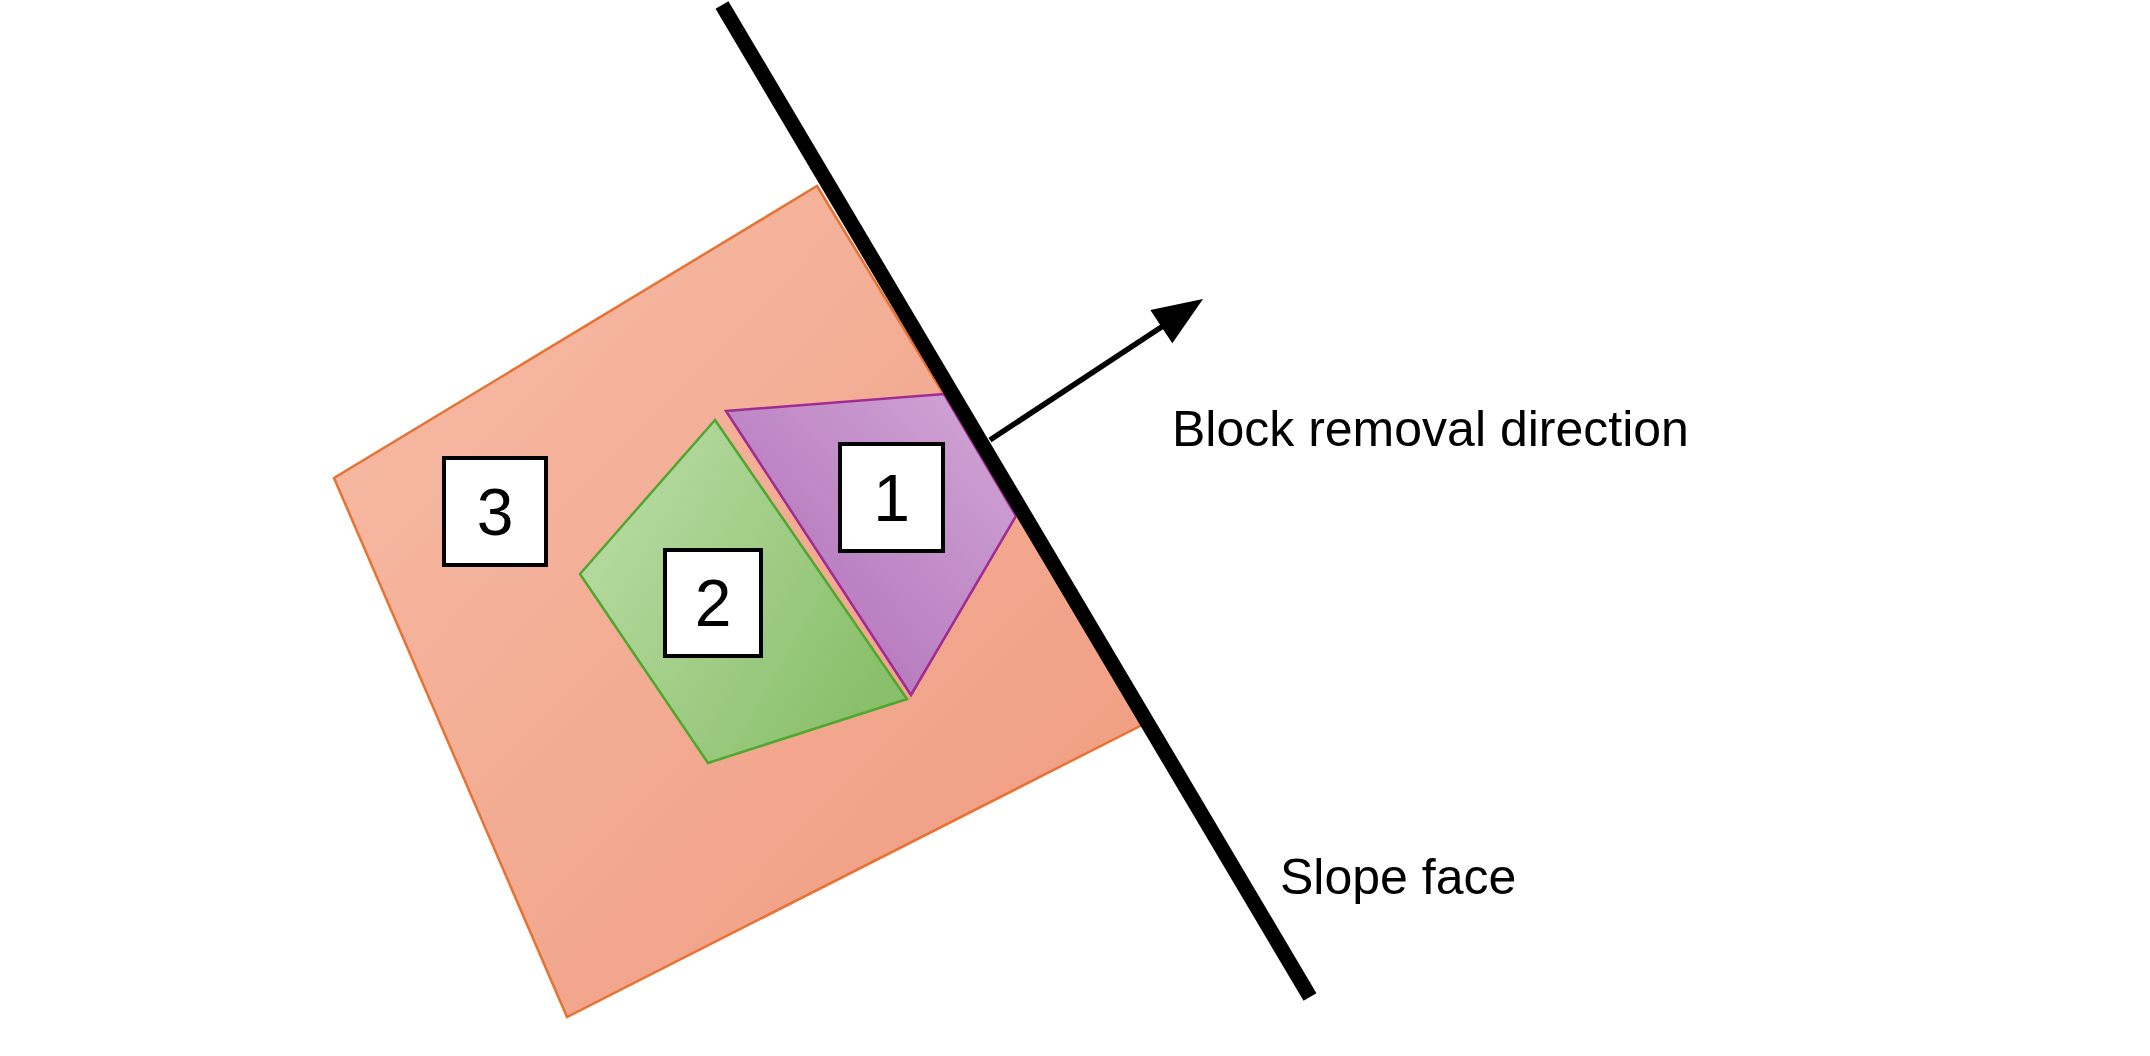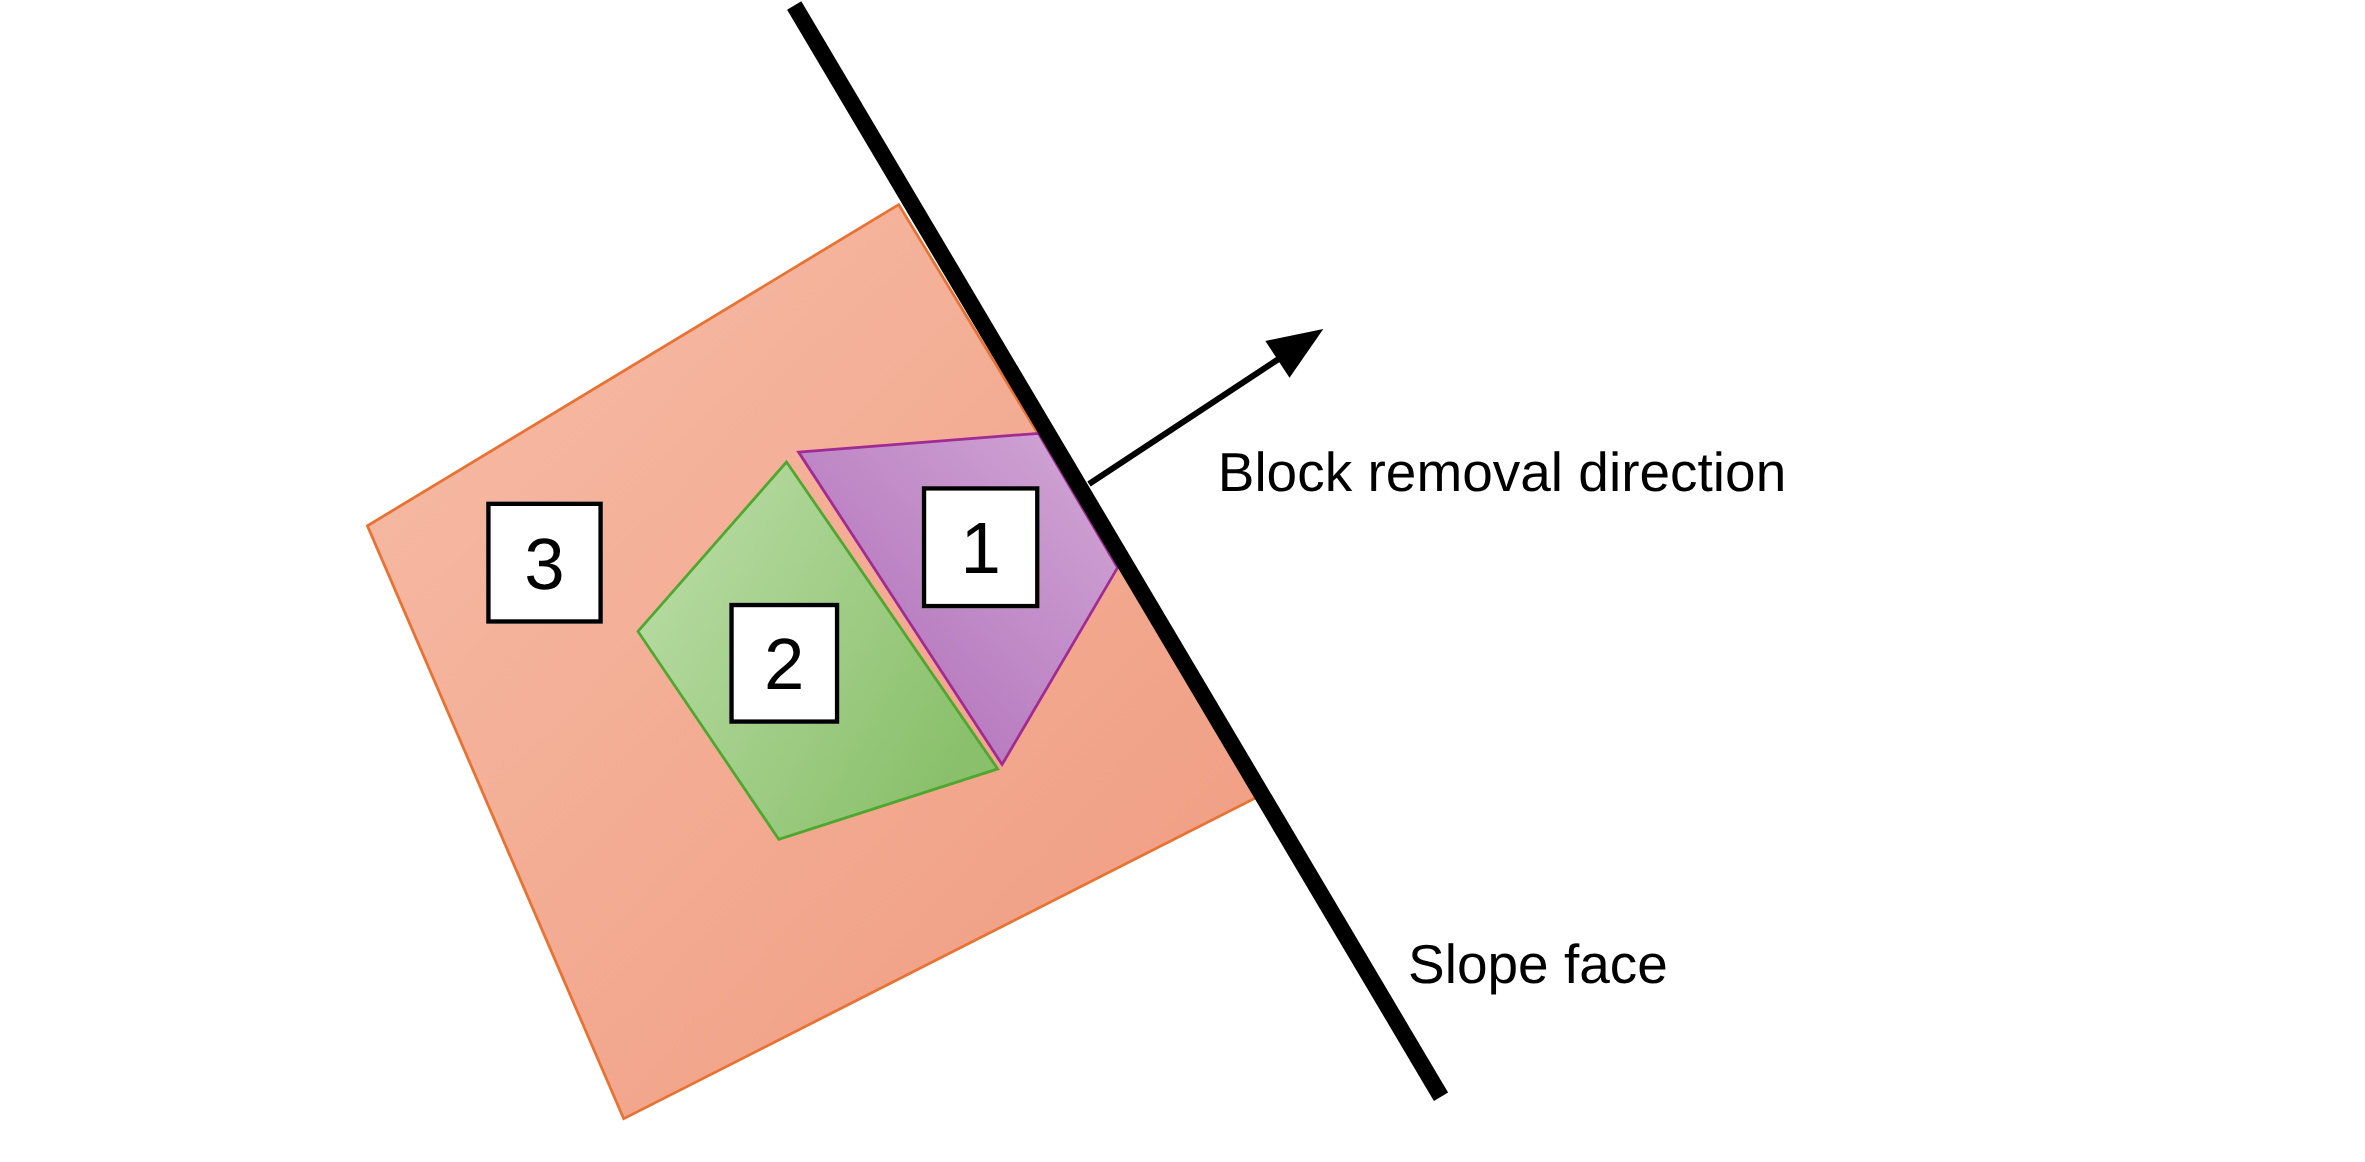--- a/index.html
+++ b/index.html
@@ -20,21 +20,21 @@
     font-size:66px;color:#000000;line-height:1;
   }
   .box-1{left:838px;top:442px;width:107px;height:111px;}
   .box-2{left:663px;top:548px;width:100px;height:110px;}
   .box-3{left:442px;top:456px;width:106px;height:111px;}
   .anno{
     position:absolute;
     color:#000000;
     font-size:50px;line-height:1;white-space:nowrap;
   }
-  .anno-removal{left:1107px;top:404px;}
+  .anno-removal{left:1172px;top:404px;}
   .anno-slope{left:1280px;top:852px;}
 </style>
 </head>
 <body>
 
 <div class="canvas">
 
   <svg class="diagram-svg" width="2150" height="1056" viewBox="0 0 2150 1056">
     <defs>
       <linearGradient id="gradOrange" x1="0" y1="0" x2="1" y2="1">

